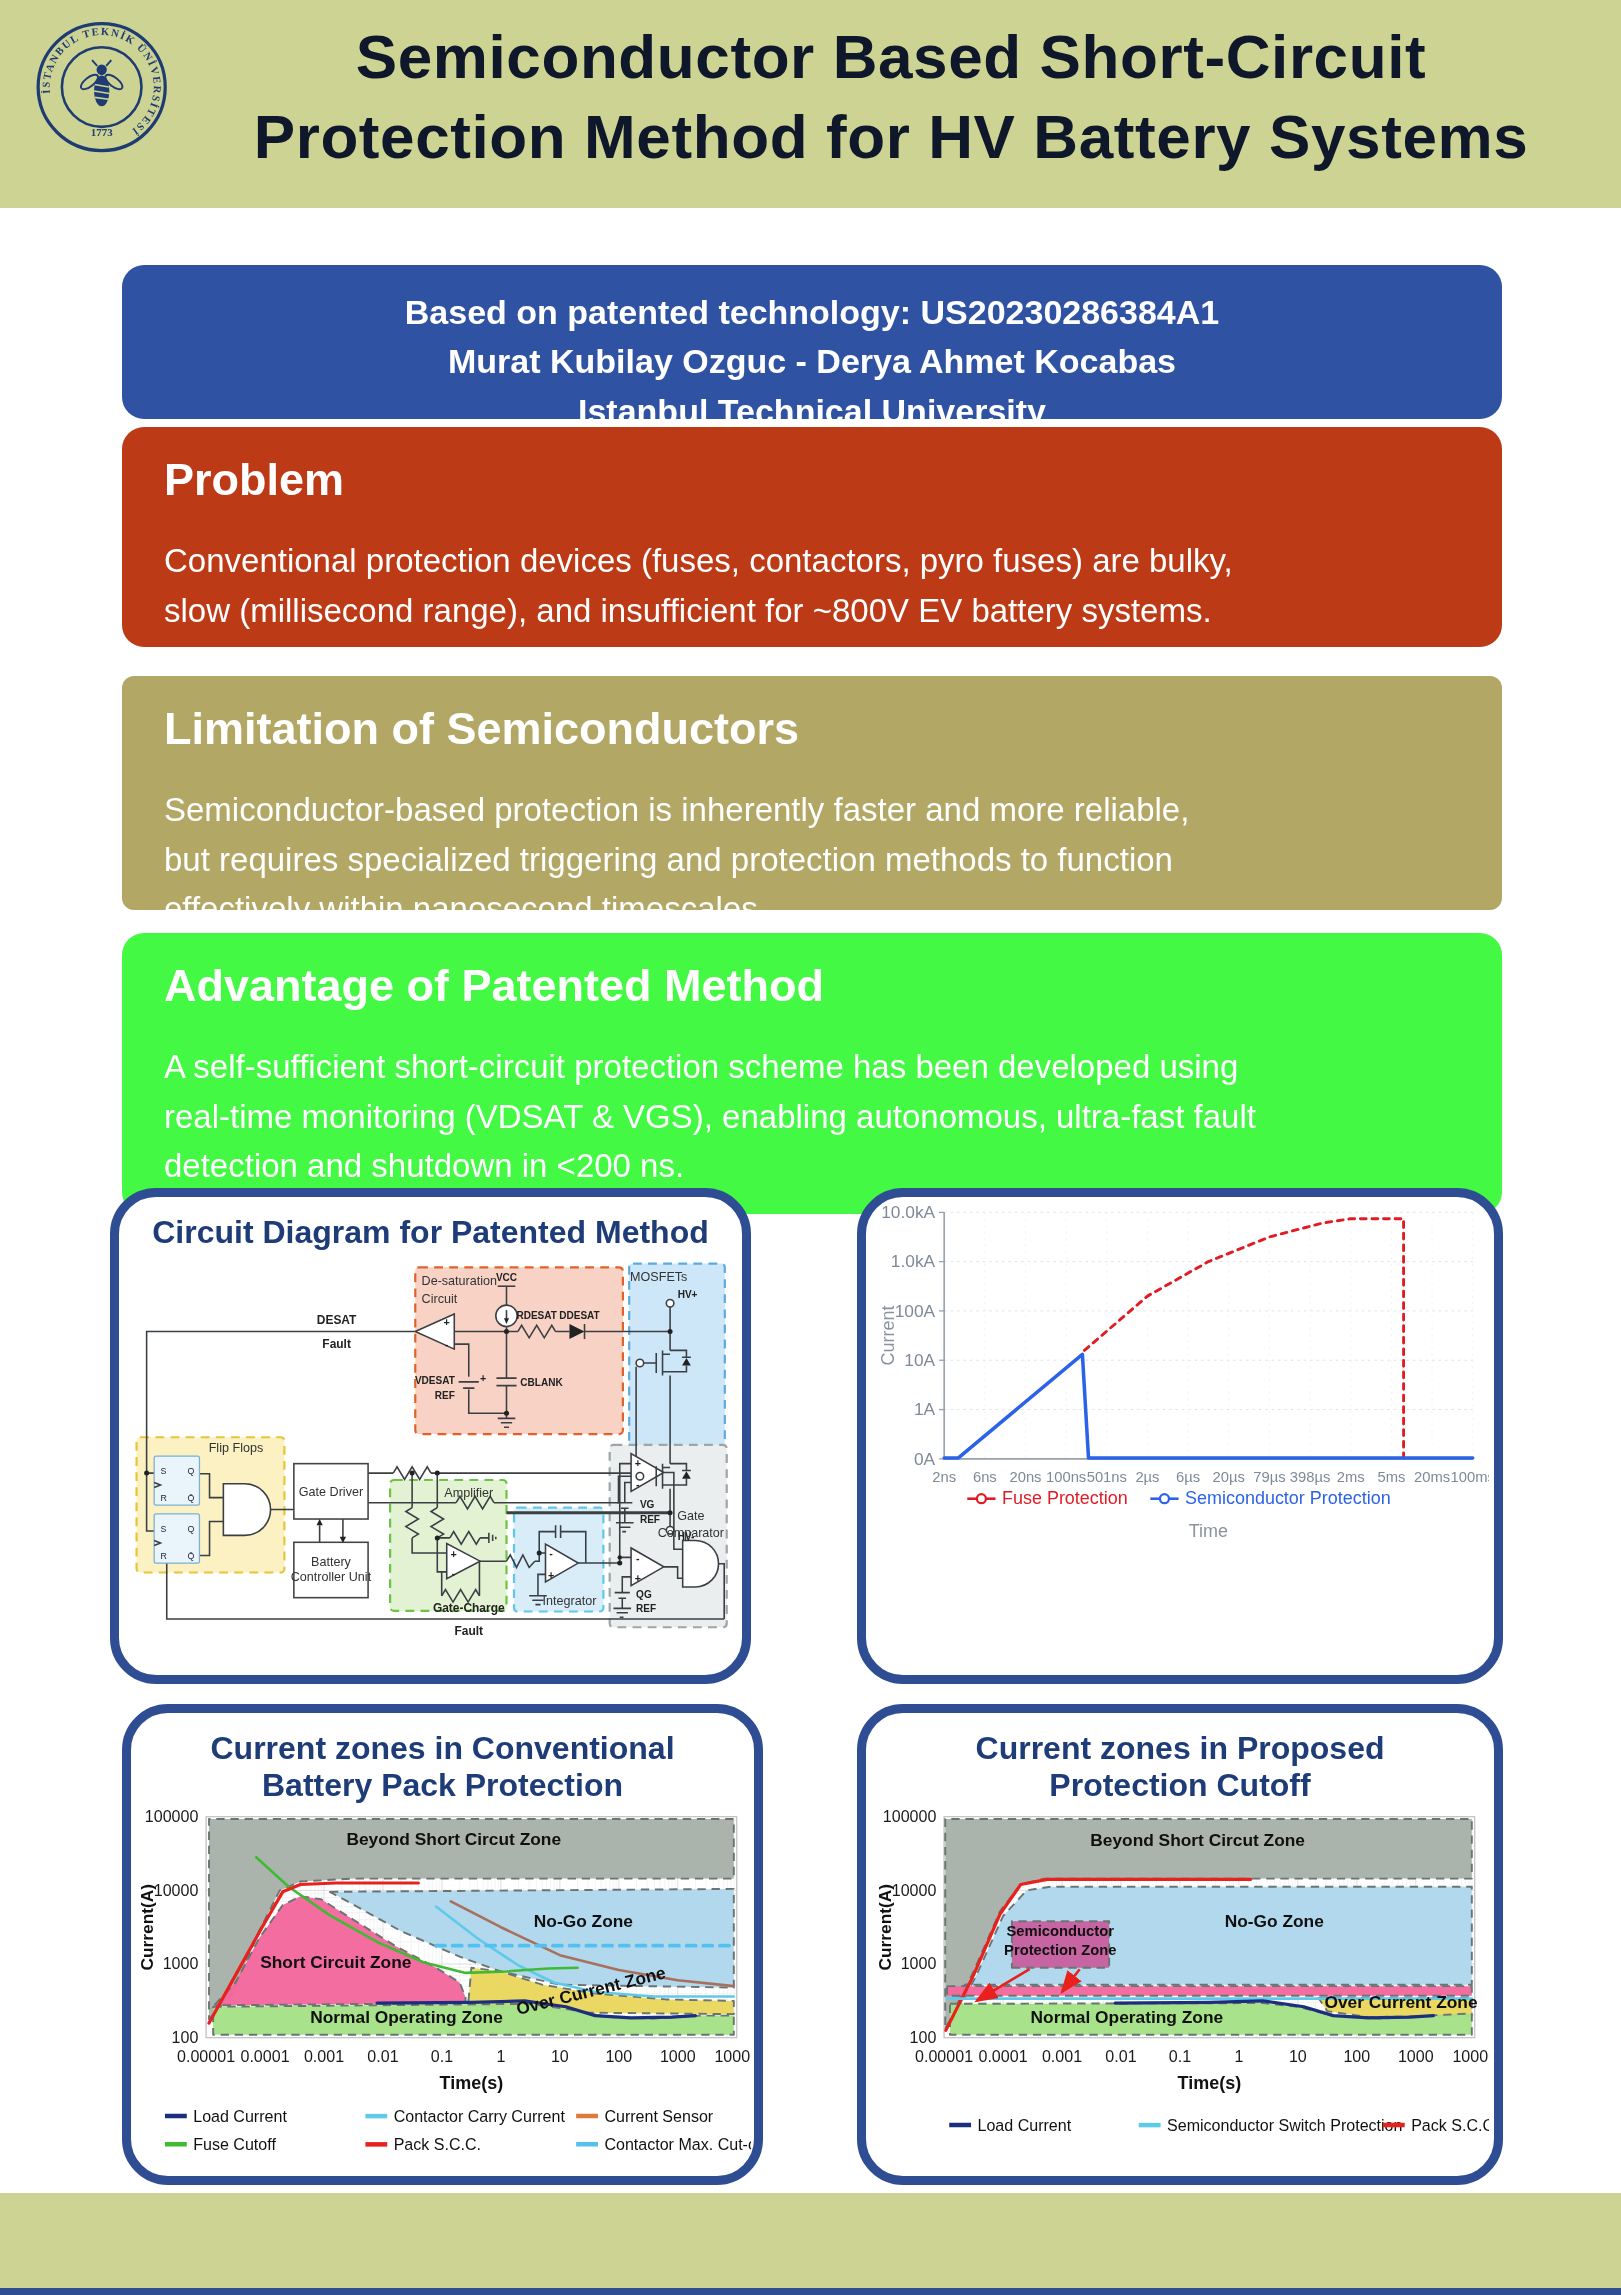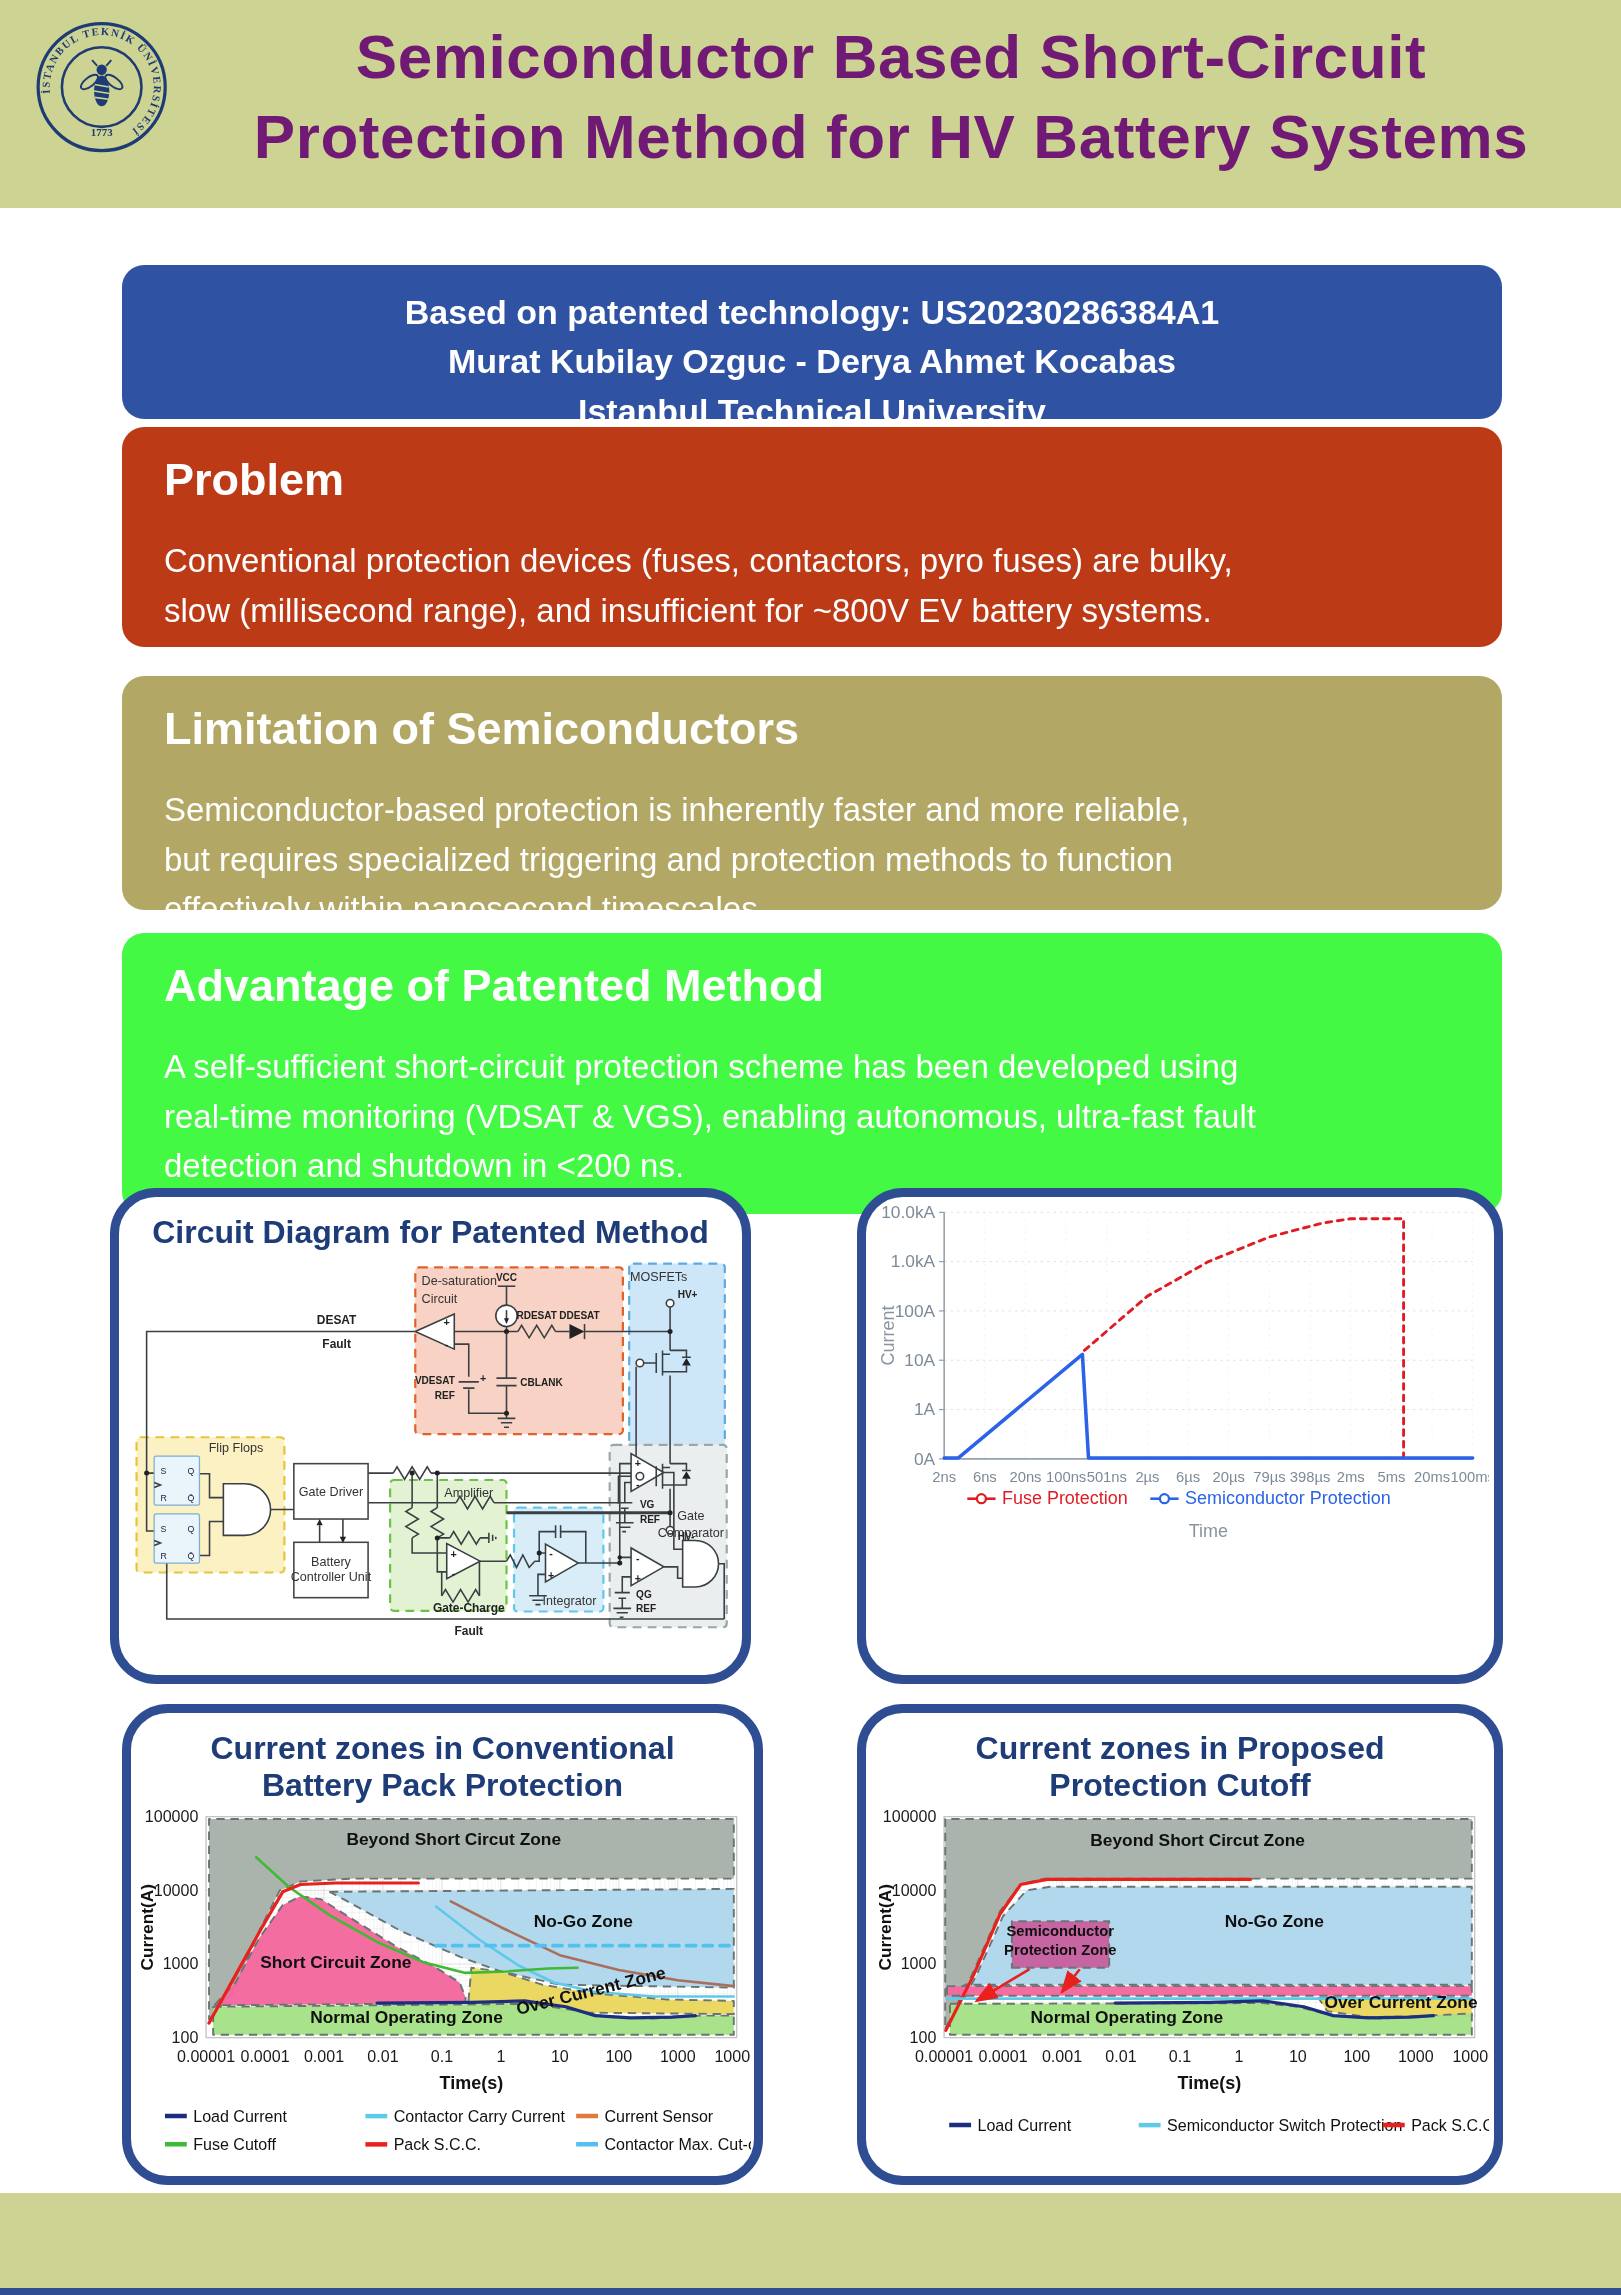--- a/index.html
+++ b/index.html
@@ -1,27 +1,27 @@
 <!DOCTYPE html>
 <html style="font-size:10.3px"><head>
 <meta charset="utf-8">
 <style>
   html,body{margin:0;padding:0;background:#ffffff;}
   .poster{position:relative;width:1621px;height:2295px;background:#ffffff;font-family:"Liberation Sans",sans-serif;overflow:hidden;}
 
   
   .header{position:absolute;left:0;top:0;width:1621px;height:208px;background:#cdd392;}
   .logo{position:absolute;left:33px;top:15.4px;}
-  .main-title{position:absolute;left:193px;right:32px;top:16.7px;text-align:center;color:#701a75;font-weight:bold;font-size:62px;line-height:1.3;letter-spacing:0.6px;}
+  .main-title{position:absolute;left:193px;right:32px;top:16.7px;text-align:center;color:#0f172a;font-weight:bold;font-size:62px;line-height:1.3;letter-spacing:0.6px;}
 
   
   .box{position:absolute;left:122px;width:1380px;border-radius:22px;color:#ffffff;box-sizing:border-box;padding:22px 42px;}
   .box-patent{top:247px;height:154px;background:#2f53a2;text-align:center;font-size:34px;line-height:1.45;white-space:pre-line;padding-top:23px;font-weight:bold;margin-top:18px;}
   .box-problem{top:427px;height:220px;background:#bd3a17;}
-  .box-limitation{top:676px;height:234px;background:#b2a765;}
+  .box-limitation{top:676px;height:234px;background:#b2a765;border-radius:12px;}
   .box-advantage{top:933px;height:281px;background:#43f943;}
   .box h2{font-size:45px;margin:5.1px 0 30px 0;font-weight:bold;}
   .box .body{font-size:33px;line-height:1.5;white-space:pre-line;}
 
   
   .panel{position:absolute;background:#ffffff;border:9.6px solid #2e4d92;border-radius:46px;box-sizing:border-box;overflow:hidden;}
   #panel-circuit{left:110px;top:1188px;width:641px;height:496px;}
   #panel-it{left:857px;top:1188px;width:646px;height:496px;}
   #panel-conv{left:122px;top:1704px;width:641px;height:481px;}
   #panel-prop{left:857px;top:1704px;width:646px;height:481px;}

